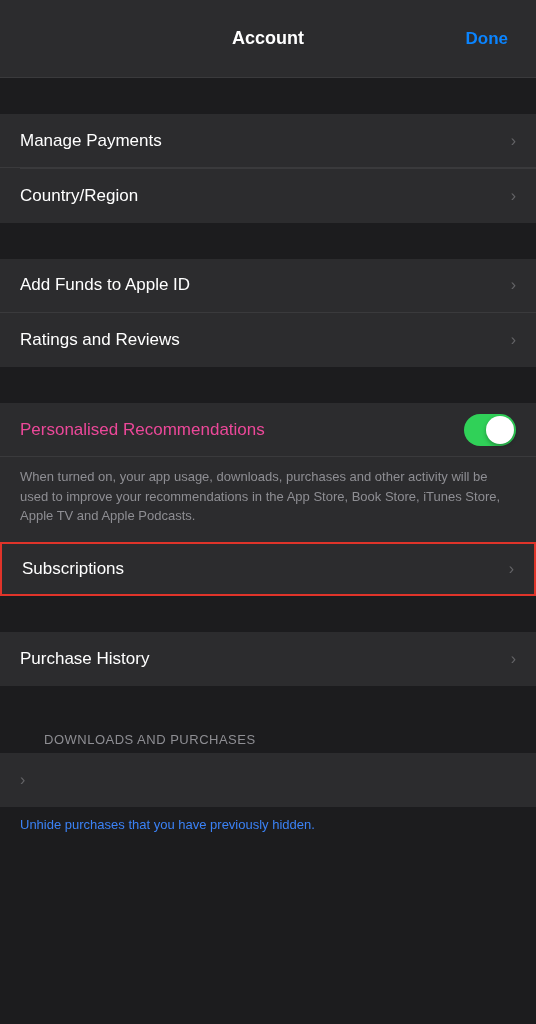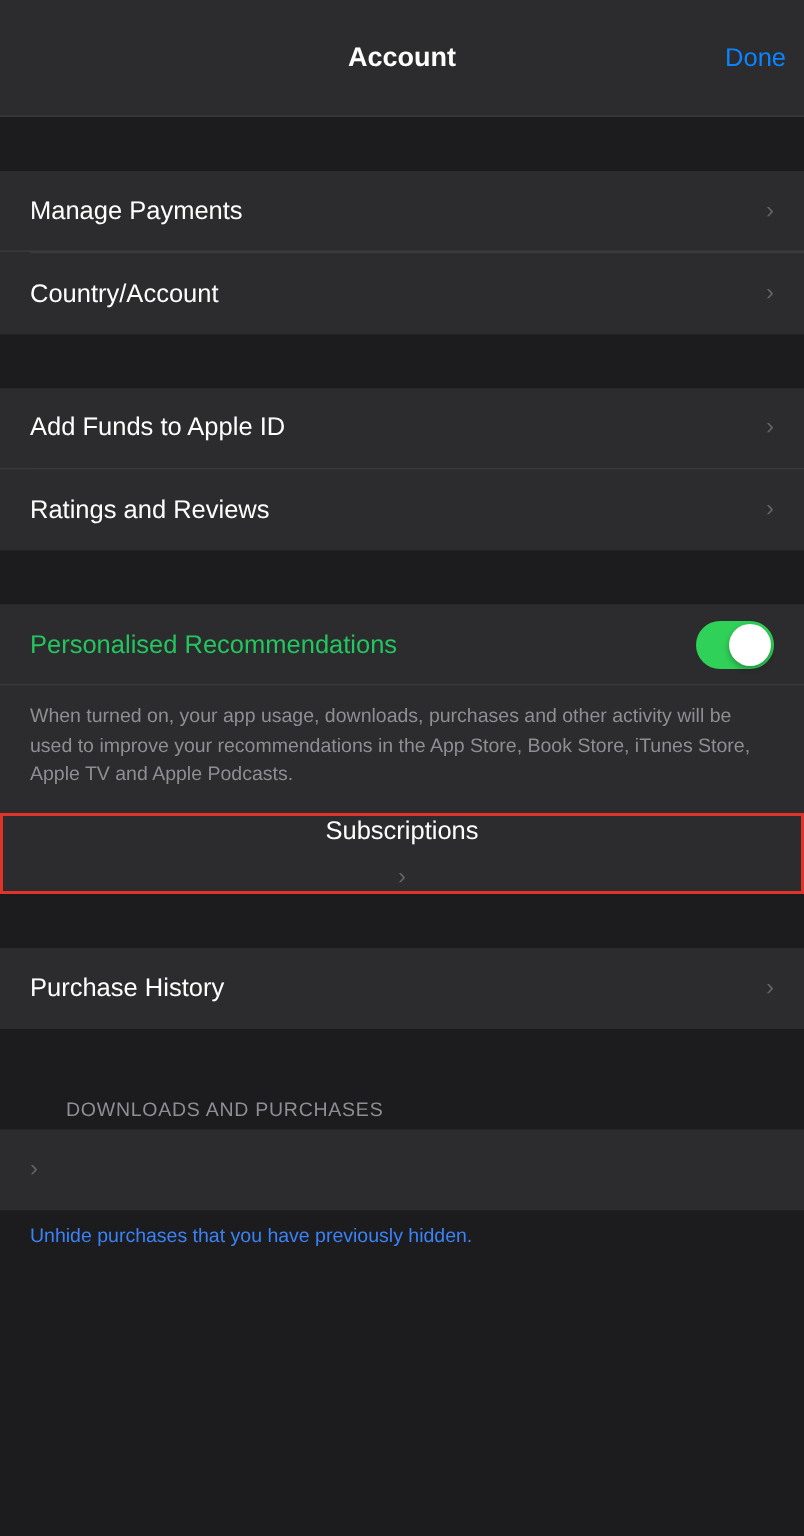--- a/index.html
+++ b/index.html
@@ -26,24 +26,24 @@
     }
 
     .nav-title {
       font-size: 18px;
       font-weight: 600;
       color: #ffffff;
     }
 
     .nav-done {
       position: absolute;
-      right: 12px;
+      right: 28px;
       font-size: 17px;
       color: #0a84ff;
-      font-weight: 400;
+      font-weight: 700;
       cursor: pointer;
     }
 
     .section-gap {
       height: 36px;
       background: #1c1c1e;
     }
 
     
     .list-item {
@@ -77,21 +77,21 @@
       display: flex;
       align-items: center;
       justify-content: space-between;
       padding: 0 20px;
       height: 54px;
       border-bottom: 0.5px solid #3a3a3c;
     }
 
     .toggle-text {
       font-size: 17px;
-      color: #22c55e;
+      color: #ec4899;
     }
 
     
     .toggle-switch {
       width: 52px;
       height: 32px;
       background: #30d158;
       border-radius: 16px;
       position: relative;
       cursor: pointer;
@@ -123,21 +123,20 @@
       background: #2c2c2e;
       display: flex;
       align-items: center;
       justify-content: space-between;
       padding: 0 20px;
       height: 54px;
       cursor: pointer;
       border: 2px solid #e0342a;
       position: relative;
       z-index: 1;
-      flex-direction: column;
     }
 
     
     .section-header {
       padding: 10px 20px 6px 20px;
       font-size: 13px;
       color: #8e8e93;
       text-transform: uppercase;
       letter-spacing: 0.5px;
       background: #1c1c1e;
@@ -164,21 +163,21 @@
 </div>
 
 <div class="section-gap"></div>
 <div class="section-block">
   <div class="list-item">
     <span class="list-item-text">Manage Payments</span>
     <span class="chevron">›</span>
   </div>
   <div class="item-divider"></div>
   <div class="list-item">
-    <span class="list-item-text">Country/Account</span>
+    <span class="list-item-text">Country/Region</span>
     <span class="chevron">›</span>
   </div>
 </div>
 
 <div class="section-gap"></div>
 <div class="section-block">
   <div class="list-item">
     <span class="list-item-text">Add Funds to Apple ID</span>
     <span class="chevron">›</span>
   </div>

